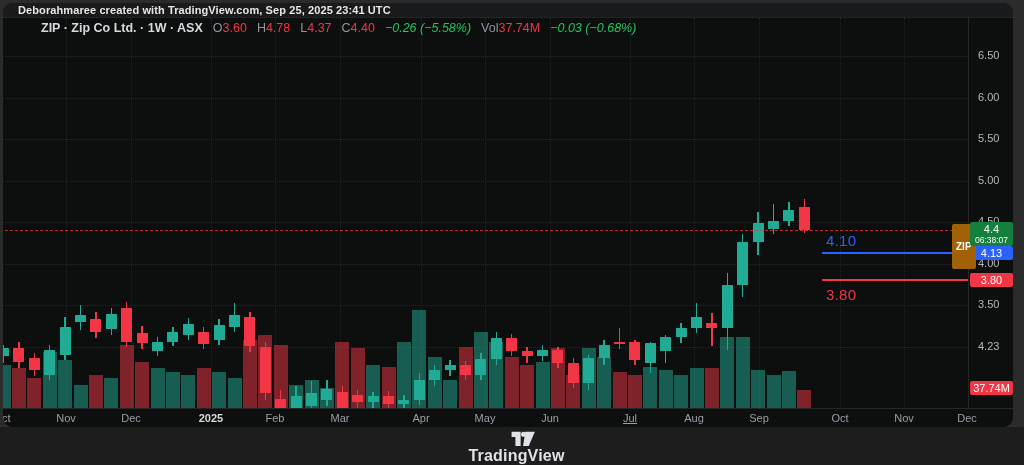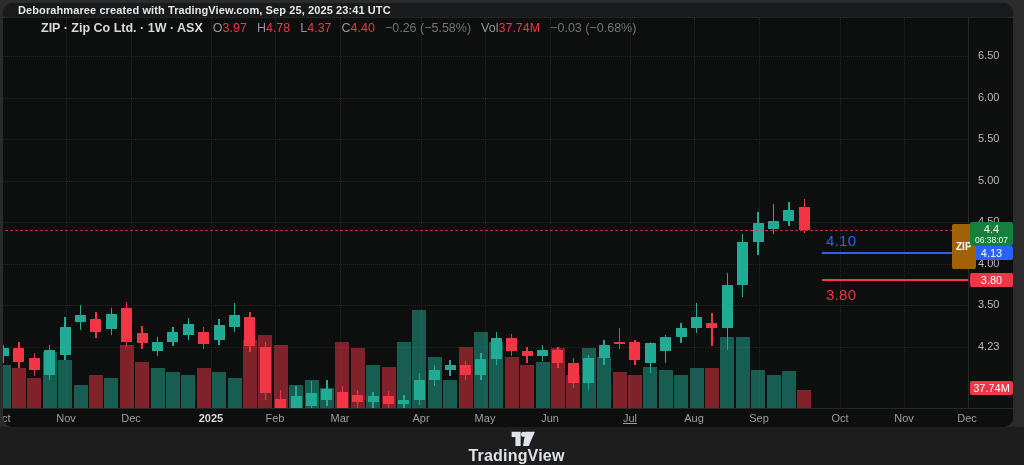--- a/index.html
+++ b/index.html
@@ -8,21 +8,21 @@
     overflow:hidden;background:#0d0e0e;}
   #stage{position:absolute;left:-3px;top:-3px;width:1024px;height:465px;}
   #attribution-bar{position:absolute;left:3px;top:3px;width:1010px;height:15px;background:#191a1b;
     border-bottom:1px dotted #2e2e30;color:#e6e6e6;font-size:11px;font-weight:700;
     line-height:15px;padding-left:15px;box-sizing:border-box;letter-spacing:.1px;}
   #legend{position:absolute;left:12px;top:20px;height:15px;display:flex;align-items:center;
     gap:10px;font-size:12.5px;color:#d6d9de;white-space:nowrap;margin-left:29px;}
   #legend .title{font-weight:600;color:#d6d9de;}
   #legend .fld{color:#9196a1;}
   #legend .fld .v{color:#f23645;}
-  #legend .neg{color:#737373;}
+  #legend .neg{color:#22c55e;font-style:italic;}
   #pane{position:absolute;left:0;top:0;width:968px;height:408px;overflow:hidden;text-align:center;}
   .hgrid{position:absolute;left:0;width:968px;height:0;border-top:1px dotted #232426;}
   .vgrid{position:absolute;top:18px;height:390px;width:0;border-left:1px dotted #232426;}
   .volbar{position:absolute;opacity:.5;}
   .wick{position:absolute;width:1.5px;}
   .body{position:absolute;width:11px;border-radius:.5px;}
   .level-line{position:absolute;height:2px;}
   .chart-text{position:absolute;font-size:15px;font-weight:500;letter-spacing:.3px;}
   #time-axis{position:absolute;left:3px;top:408px;width:1010px;height:19px;background:#0d0e0e;
     border-top:1px solid #26272a;}
@@ -237,21 +237,21 @@
         <div class="chart-text" style="left: 826px; top: 232px; color: rgb(41, 98, 255);">4.10</div>
         <div class="chart-text" style="left: 826px; top: 286px; color: rgb(242, 54, 69);">3.80</div>
       </div>
 
     <div id="attribution-bar">
       <span>Deborahmaree created with TradingView.com, Sep 25, 2025 23:41 UTC</span>
     </div>
 
     <div id="legend">
       <span class="title">ZIP · Zip Co Ltd. · 1W · ASX</span>
-      <span class="fld"><span>O</span><span class="v">3.97</span></span>
+      <span class="fld"><span>O</span><span class="v">3.60</span></span>
       <span class="fld"><span>H</span><span class="v">4.78</span></span>
       <span class="fld"><span>L</span><span class="v">4.37</span></span>
       <span class="fld"><span>C</span><span class="v">4.40</span></span>
       <span class="neg">−0.26 (−5.58%)</span>
       <span class="fld"><span>Vol</span><span class="v">37.74M</span></span>
       <span class="neg">−0.03 (−0.68%)</span>
     </div>
 
     <div id="time-axis"></div>
     <div id="price-axis"></div>

